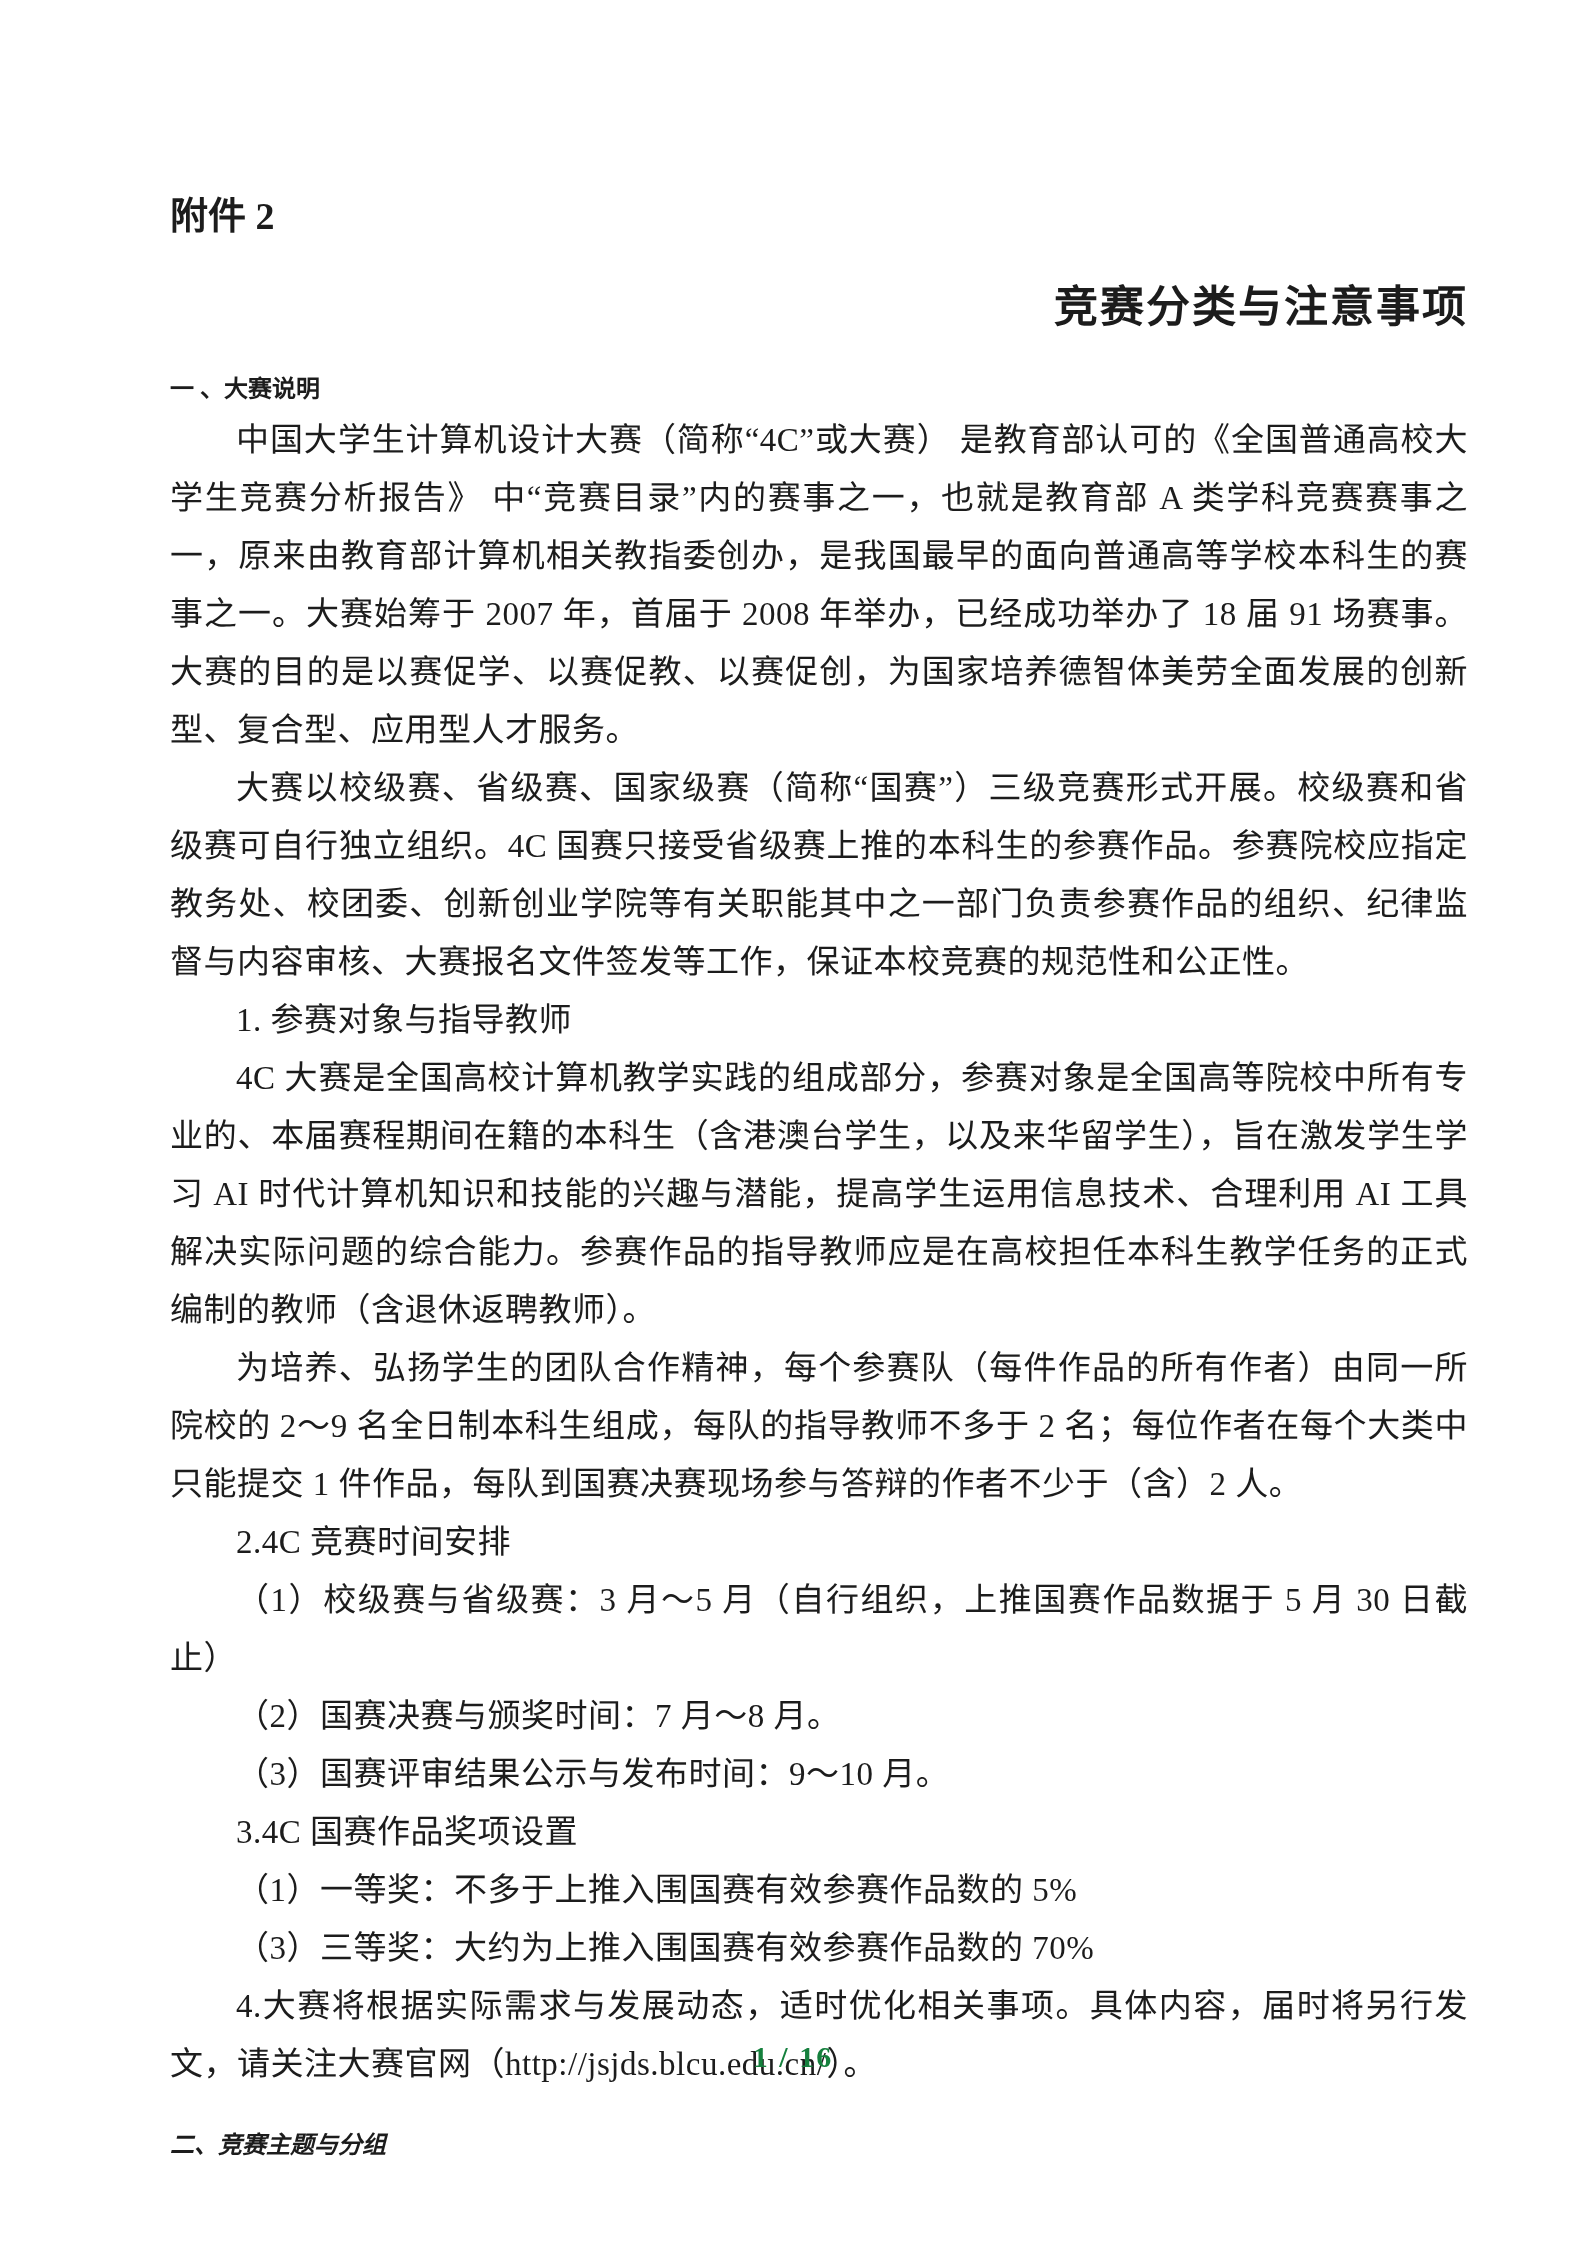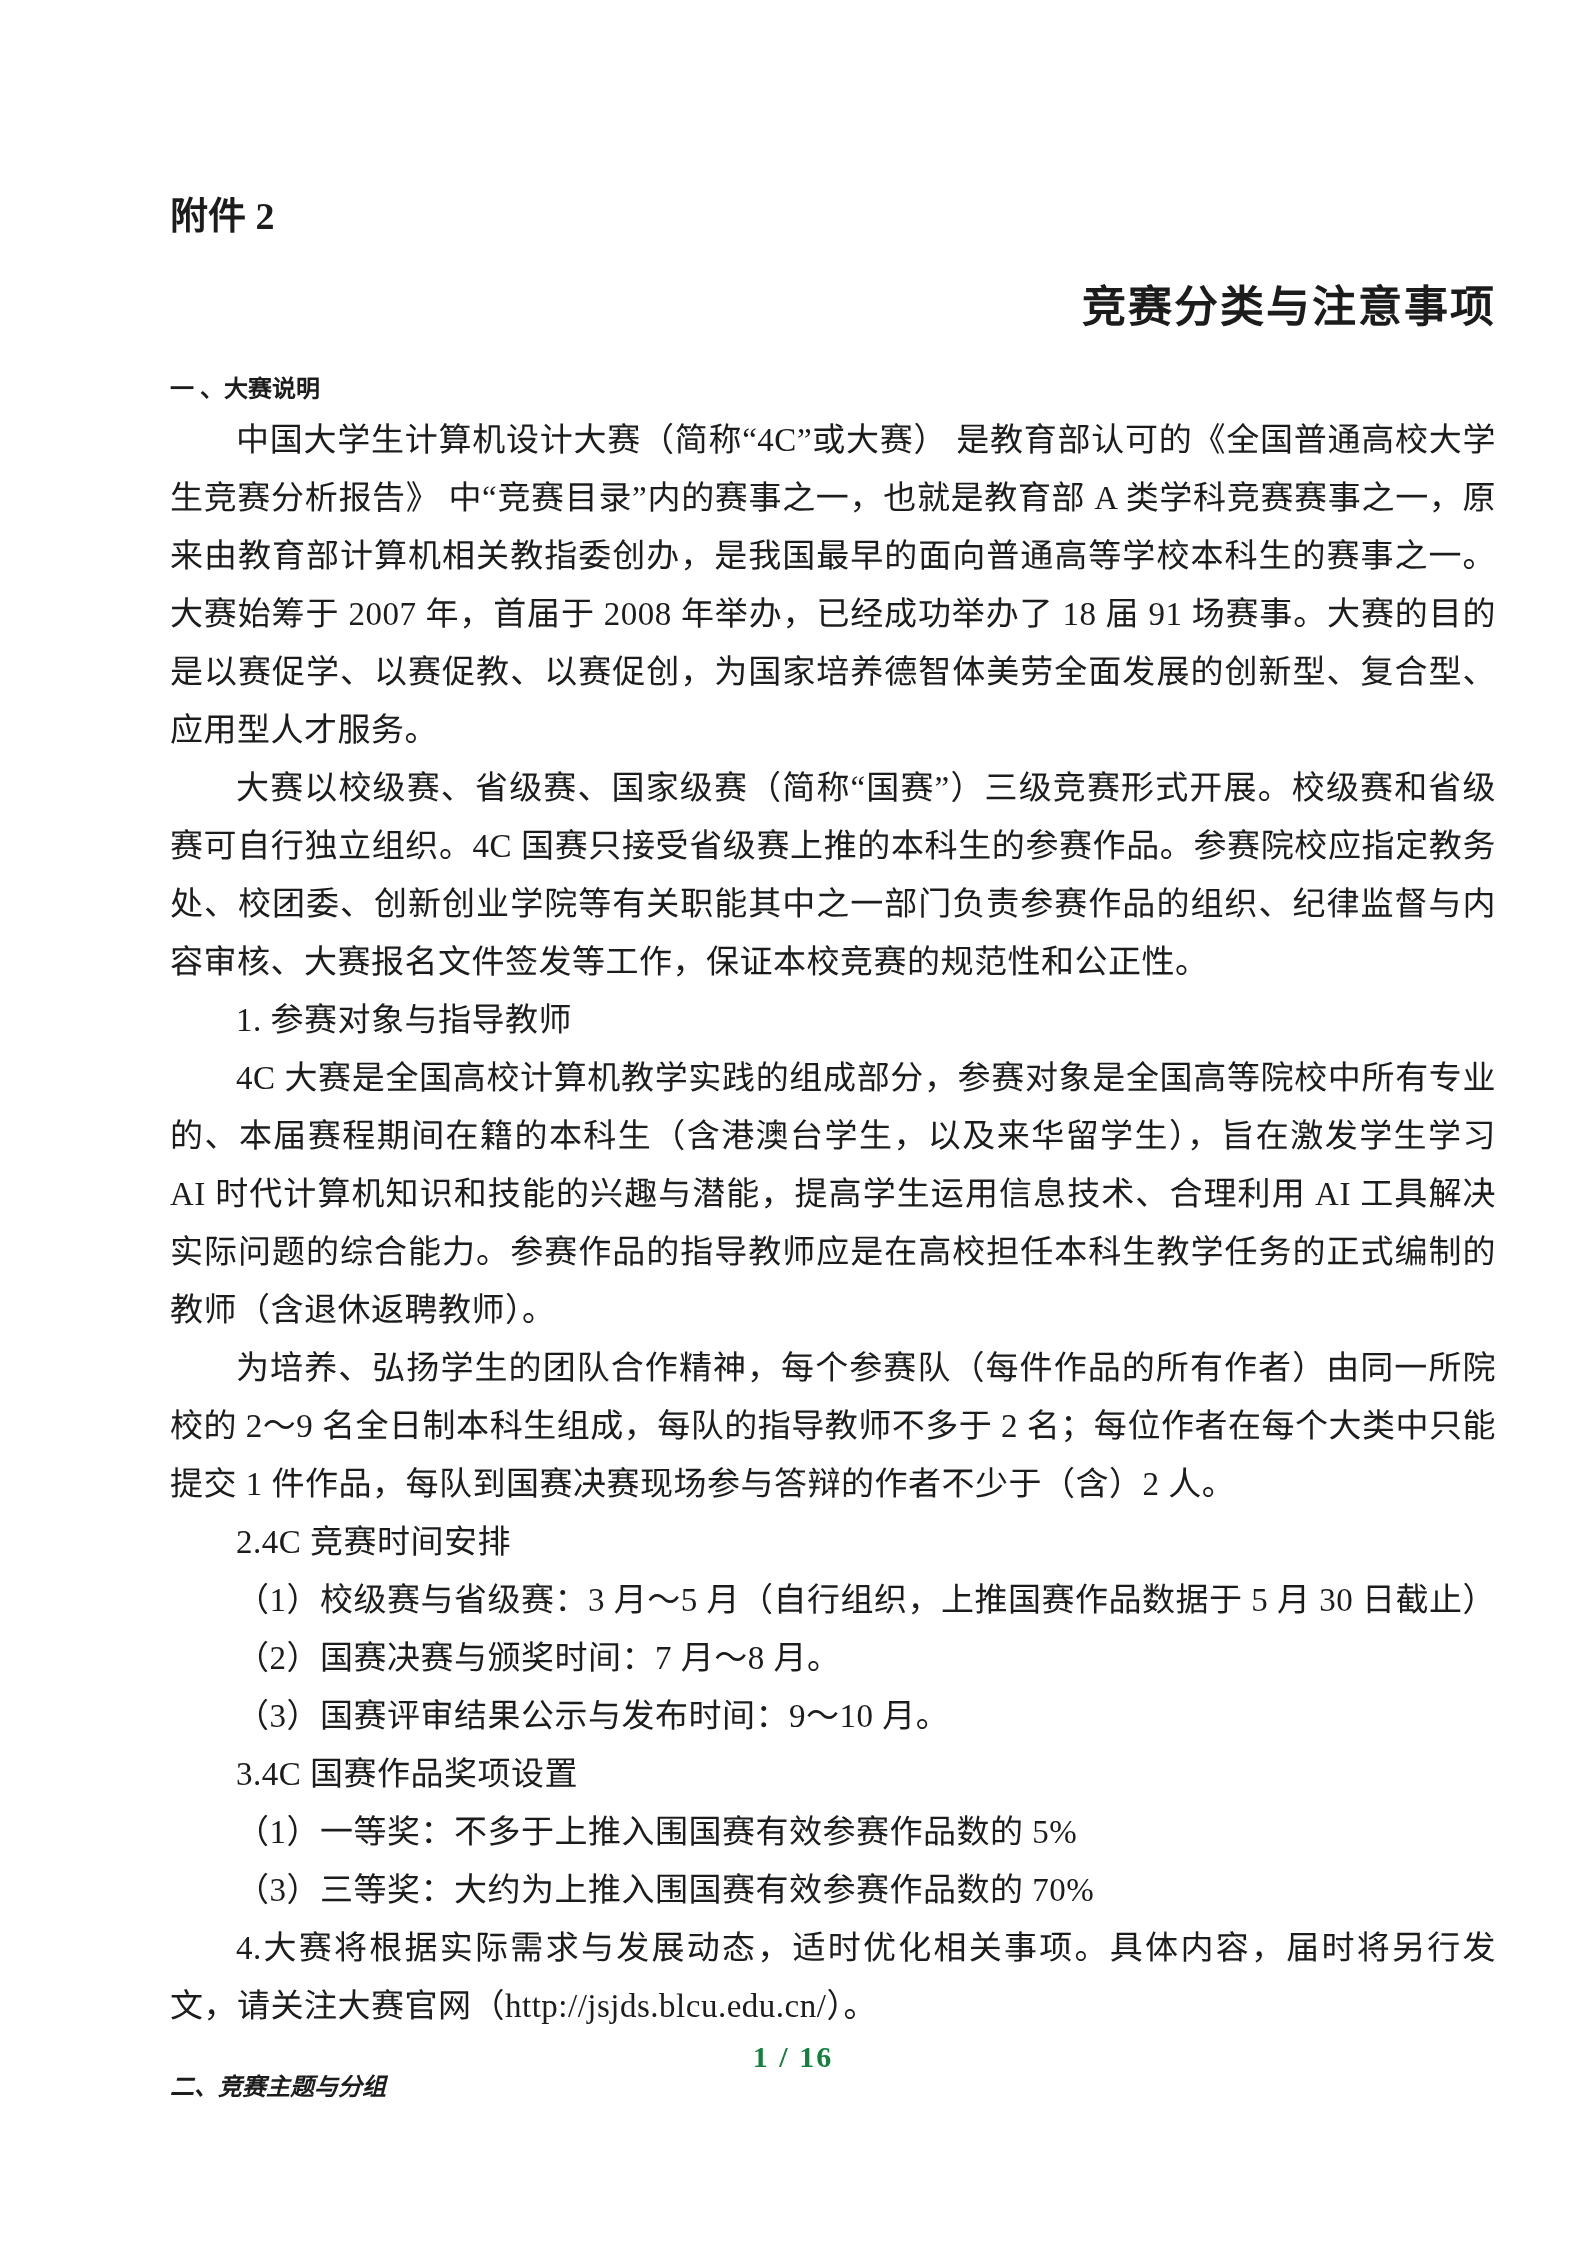--- a/index.html
+++ b/index.html
@@ -7,21 +7,21 @@
     padding: 0;
     background: #ffffff;
   }
   .page {
     position: relative;
     width: 1586px;
     height: 2244px;
     margin: 0 auto;
     background: #ffffff;
     box-sizing: border-box;
-    padding: 196px 90px 0 170px;
+    padding: 196px 118px 0 170px;
     font-family: "Liberation Serif", "DejaVu Serif", serif;
     color: #1c1c1c;
     overflow: hidden;
   }
   .attachment-label {
     font-size: 38px;
     font-weight: bold;
     line-height: 1.1;
   }
   .doc-title {

